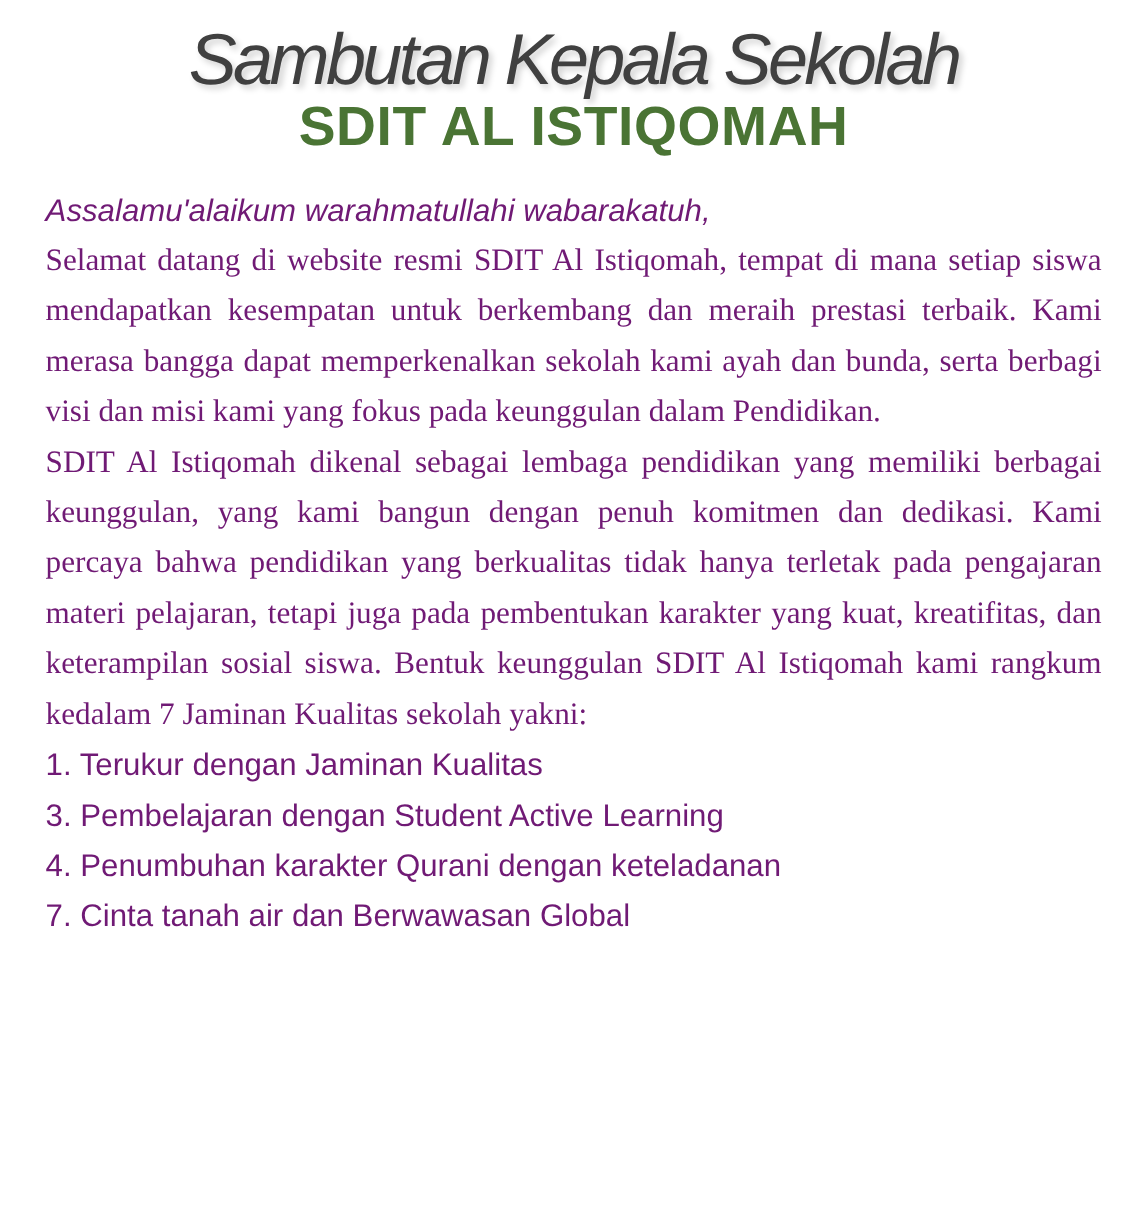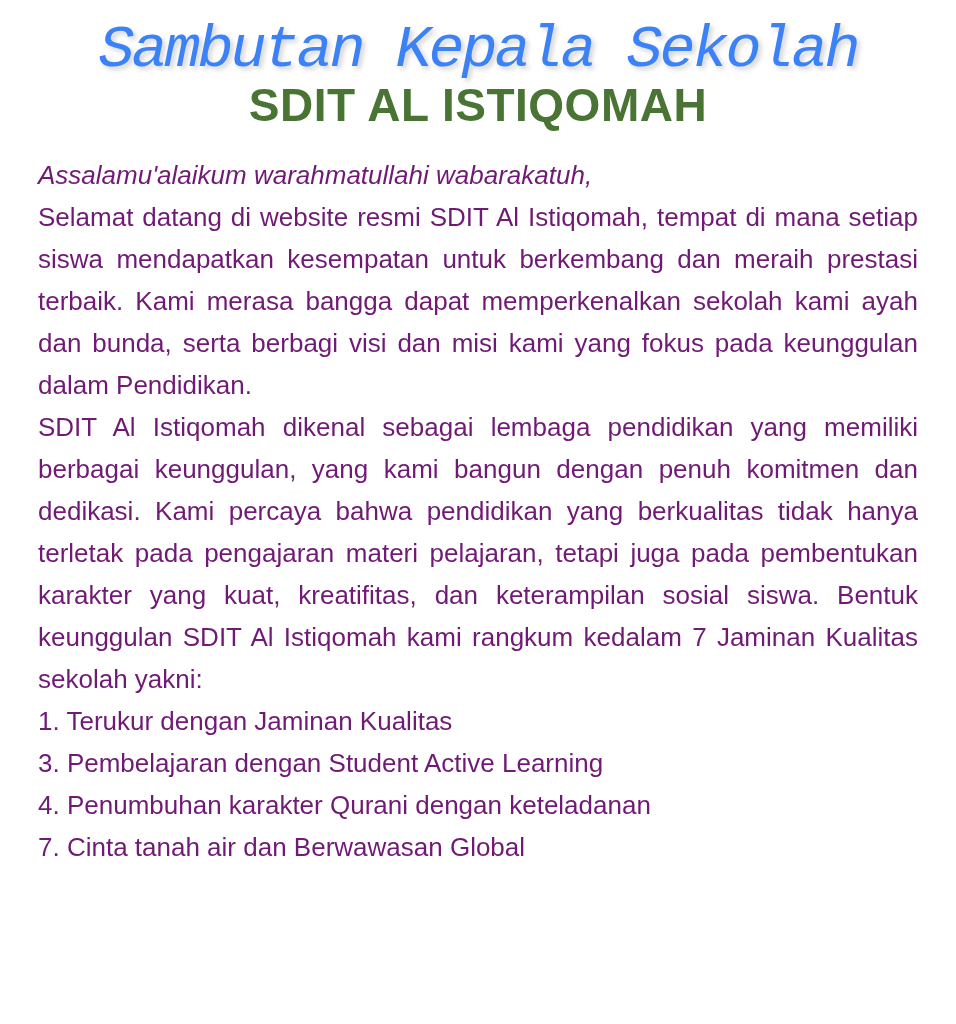--- a/index.html
+++ b/index.html
@@ -17,27 +17,27 @@
     width: 956px;
     height: 1024px;
     padding: 0 38px;
   }
   .header {
     text-align: center;
     padding-top: 4px;
   }
   .script-title {
     margin: 0;
-    font-family: Liberation Mono, monospace;
+    font-family: Liberation Sans, sans-serif;
     font-style: italic;
     font-weight: 400;
     font-size: 60px;
     line-height: 92px;
     letter-spacing: -3px;
-    color: #3b82f6;
+    color: #404040;
     text-shadow: 3px 3px 5px rgba(0,0,0,0.18);
     white-space: nowrap;
   }
   .school-name {
     margin: -16px 0 0 0;
     font-size: 46px;
     line-height: 50px;
     font-weight: bold;
     letter-spacing: 0.5px;
     color: #4a7434;
@@ -49,20 +49,21 @@
     line-height: 42px;
     color: #701a75;
   }
   .greeting {
     margin: 0;
     font-style: italic;
   }
   .para {
     margin: 0;
     text-align: justify;
+    font-family: Liberation Serif, serif;
   }
   .quality-list {
     margin: 0;
     padding: 0;
     list-style: none;
   }
   .quality-list li {
     line-height: 42px;
   }
 </style>

